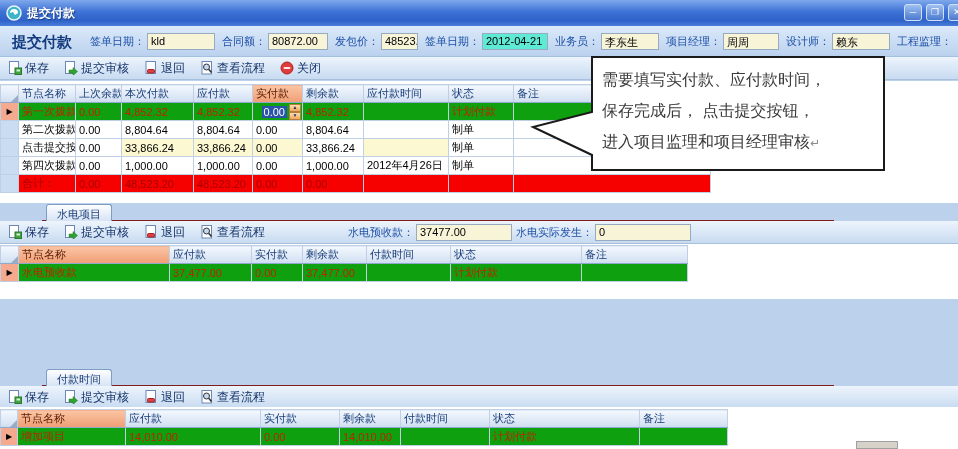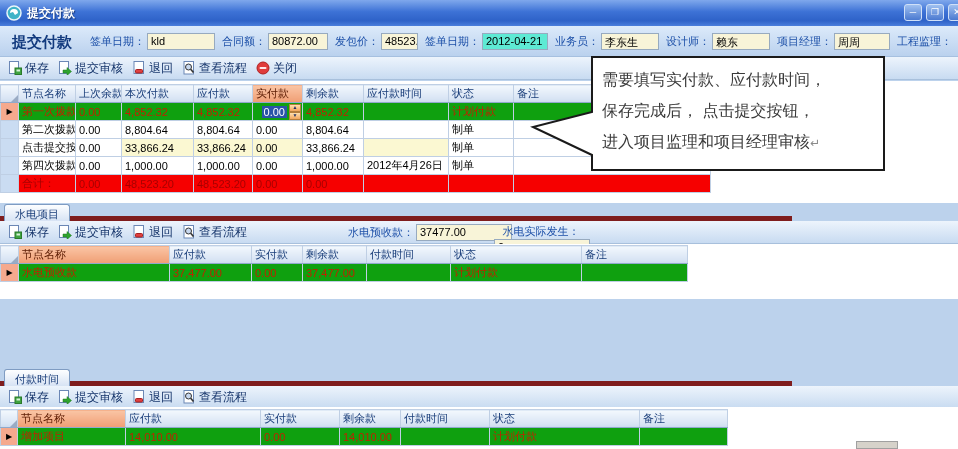--- a/index.html
+++ b/index.html
@@ -28,21 +28,21 @@
   .fld { display:flex; align-items:center; }
   .fld .lb { color:#1D50A8; margin-right:2px; }
   .fld .bx { height:17px; background:#F8F4D8; border:1px solid #97AABF;
     padding:1px 3px; color:#000; overflow:hidden; }
   .fld .bx.blue { background:#5eead4; }
 
   
   .toolbar { width:958px; height:23px;
     background:linear-gradient(180deg,#EDF4FC,#C8DBF1);
     border-bottom:1px solid #A8C0DC; display:flex; align-items:center;
-    padding-left:5px; gap:3px; }
+    padding-left:5px; gap:9px; }
   .tbtn { display:flex; align-items:center; gap:3px; color:#16356B; font-size:12px;
     padding:1px 3px; }
   .tbtn svg { display:block; }
 
   
   .panel { background:#fff; }
 
   
   table.grid { border-collapse:collapse; table-layout:fixed; font-size:11px;
     background:#fff; }
@@ -66,21 +66,21 @@
   
   td.editcell { background:#fff; padding:0; }
   .spinbox { display:flex; height:16px; align-items:center; padding:0 1px; }
   .selval { margin-left:auto; background:#2A54A8; color:#fff; padding:0 2px; }
   .spins { width:12px; display:flex; flex-direction:column; margin-left:2px; }
   .spin { height:8px; background:linear-gradient(#FFE0B0,#F2A55C);
     border:1px solid #B57E3C; font-size:5px; line-height:5px; color:#223366;
     text-align:center; }
 
   
-  .sectline { width:792px; height:18px; border-bottom:5px solid #7f1d1d; }
+  .sectline { width:792px; height:18px; border-bottom:1px solid #7f1d1d;margin-left:42px; }
   .secttab { position:absolute; left:4px; top:1px; height:17px; padding:2px 10px 0 10px;
     background:linear-gradient(#FDFEFF,#D7E3F4); border:1px solid #7F9CC2;
     border-bottom:none; border-radius:3px 3px 0 0; color:#1A3E7A; }
 
   
   .callout-text { left:602px; top:64px; width:276px; font-size:16px; line-height:31px;
     color:#3A3A3A; z-index:21; }
   .retmark { color:#8A8A8A; font-size:12px; }
 
   .greybox { left:856px; top:441px; width:42px; height:8px; background:#D6D2CA;
@@ -119,26 +119,26 @@
   </span>
   <span class="fld">
     <span class="lb">签单日期：</span>
     <span class="bx blue" style="width:66px">2012-04-21</span>
   </span>
   <span class="fld">
     <span class="lb">业务员：</span>
     <span class="bx" style="width:58px">李东生</span>
   </span>
   <span class="fld">
+    <span class="lb">项目经理：</span>
+    <span class="bx" style="width:56px">周周</span>
+  </span>
+  <span class="fld">
     <span class="lb">设计师：</span>
     <span class="bx" style="width:58px">赖东</span>
-  </span>
-  <span class="fld">
-    <span class="lb">项目经理：</span>
-    <span class="bx" style="width:56px">周周</span>
   </span>
   <span class="fld">
     <span class="lb">工程监理：</span>
 
   </span>
 </div>
 
 <div class="abs toolbar" style="left:0;top:57px;">
   <span class="tbtn">
     <svg width="14" height="14" viewBox="0 0 14 14">
@@ -320,21 +320,21 @@
       <rect x="2" y="0.5" width="9.5" height="12.5" fill="#fff" stroke="#6B87B5"></rect>
       <circle cx="6.5" cy="6" r="3" fill="#C8D8EE" stroke="#333"></circle>
       <line x1="8.7" y1="8.2" x2="11.5" y2="11.5" stroke="#333" stroke-width="1.6"></line>
     </svg>
     <span>查看流程</span>
   </span>
   <span class="fld abs" style="left:348px;top:3px;">
     <span class="lb">水电预收款：</span>
     <span class="bx" style="width:96px">37477.00</span>
   </span>
-  <span class="fld abs" style="left:494px;top:3px;flex-direction:column;">
+  <span class="fld abs" style="left:516px;top:3px;">
     <span class="lb">水电实际发生：</span>
     <span class="bx" style="width:96px">0</span>
   </span>
 </div>
 <div class="abs panel" style="left:0;top:244px;width:958px;height:55px;"></div>
 <table class="grid abs" style="left:0;top:245px;width:687px;">
   <colgroup>
     <col style="width:18px">
       <col style="width:151px">
       <col style="width:82px">

